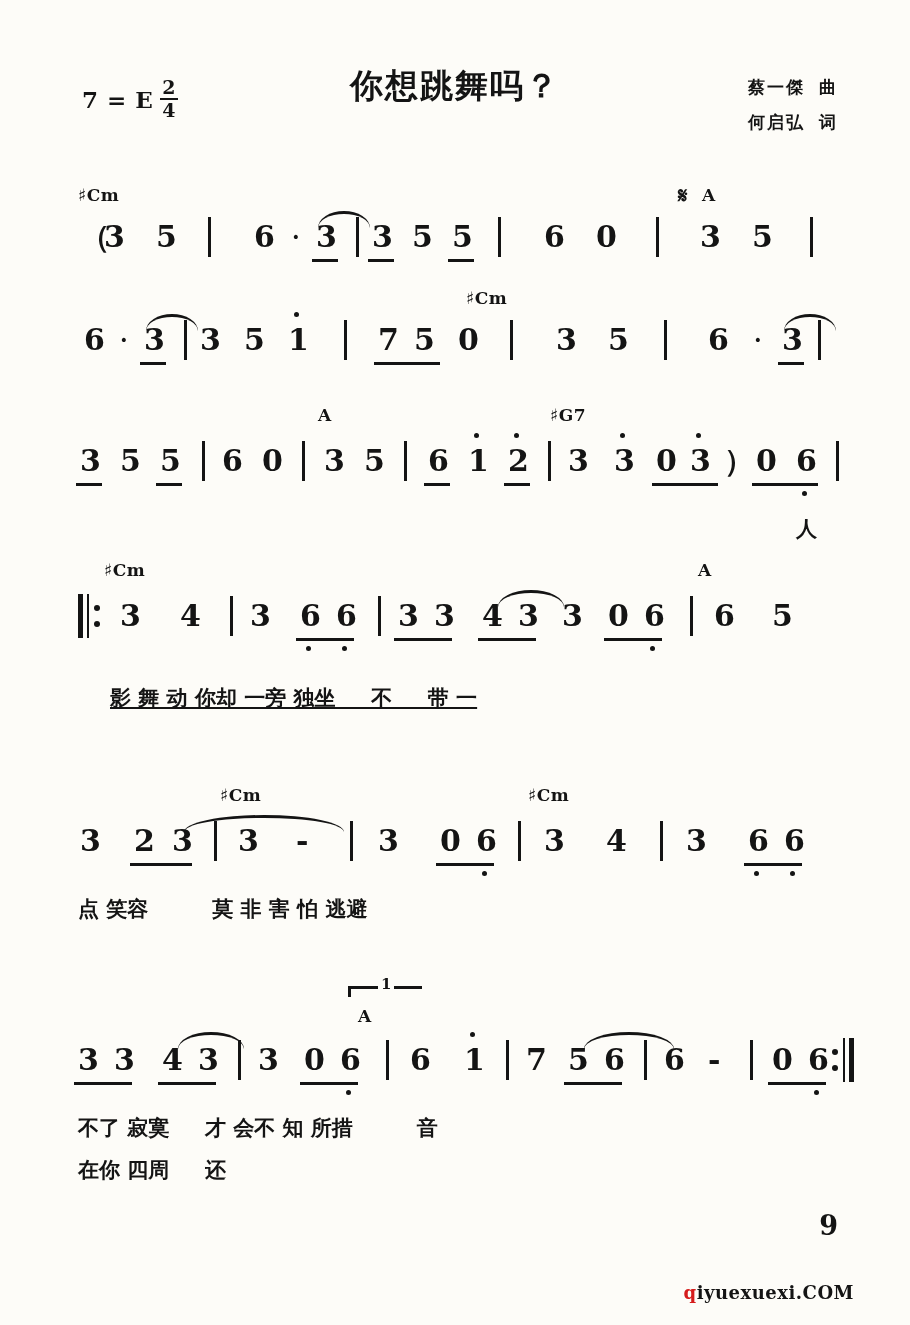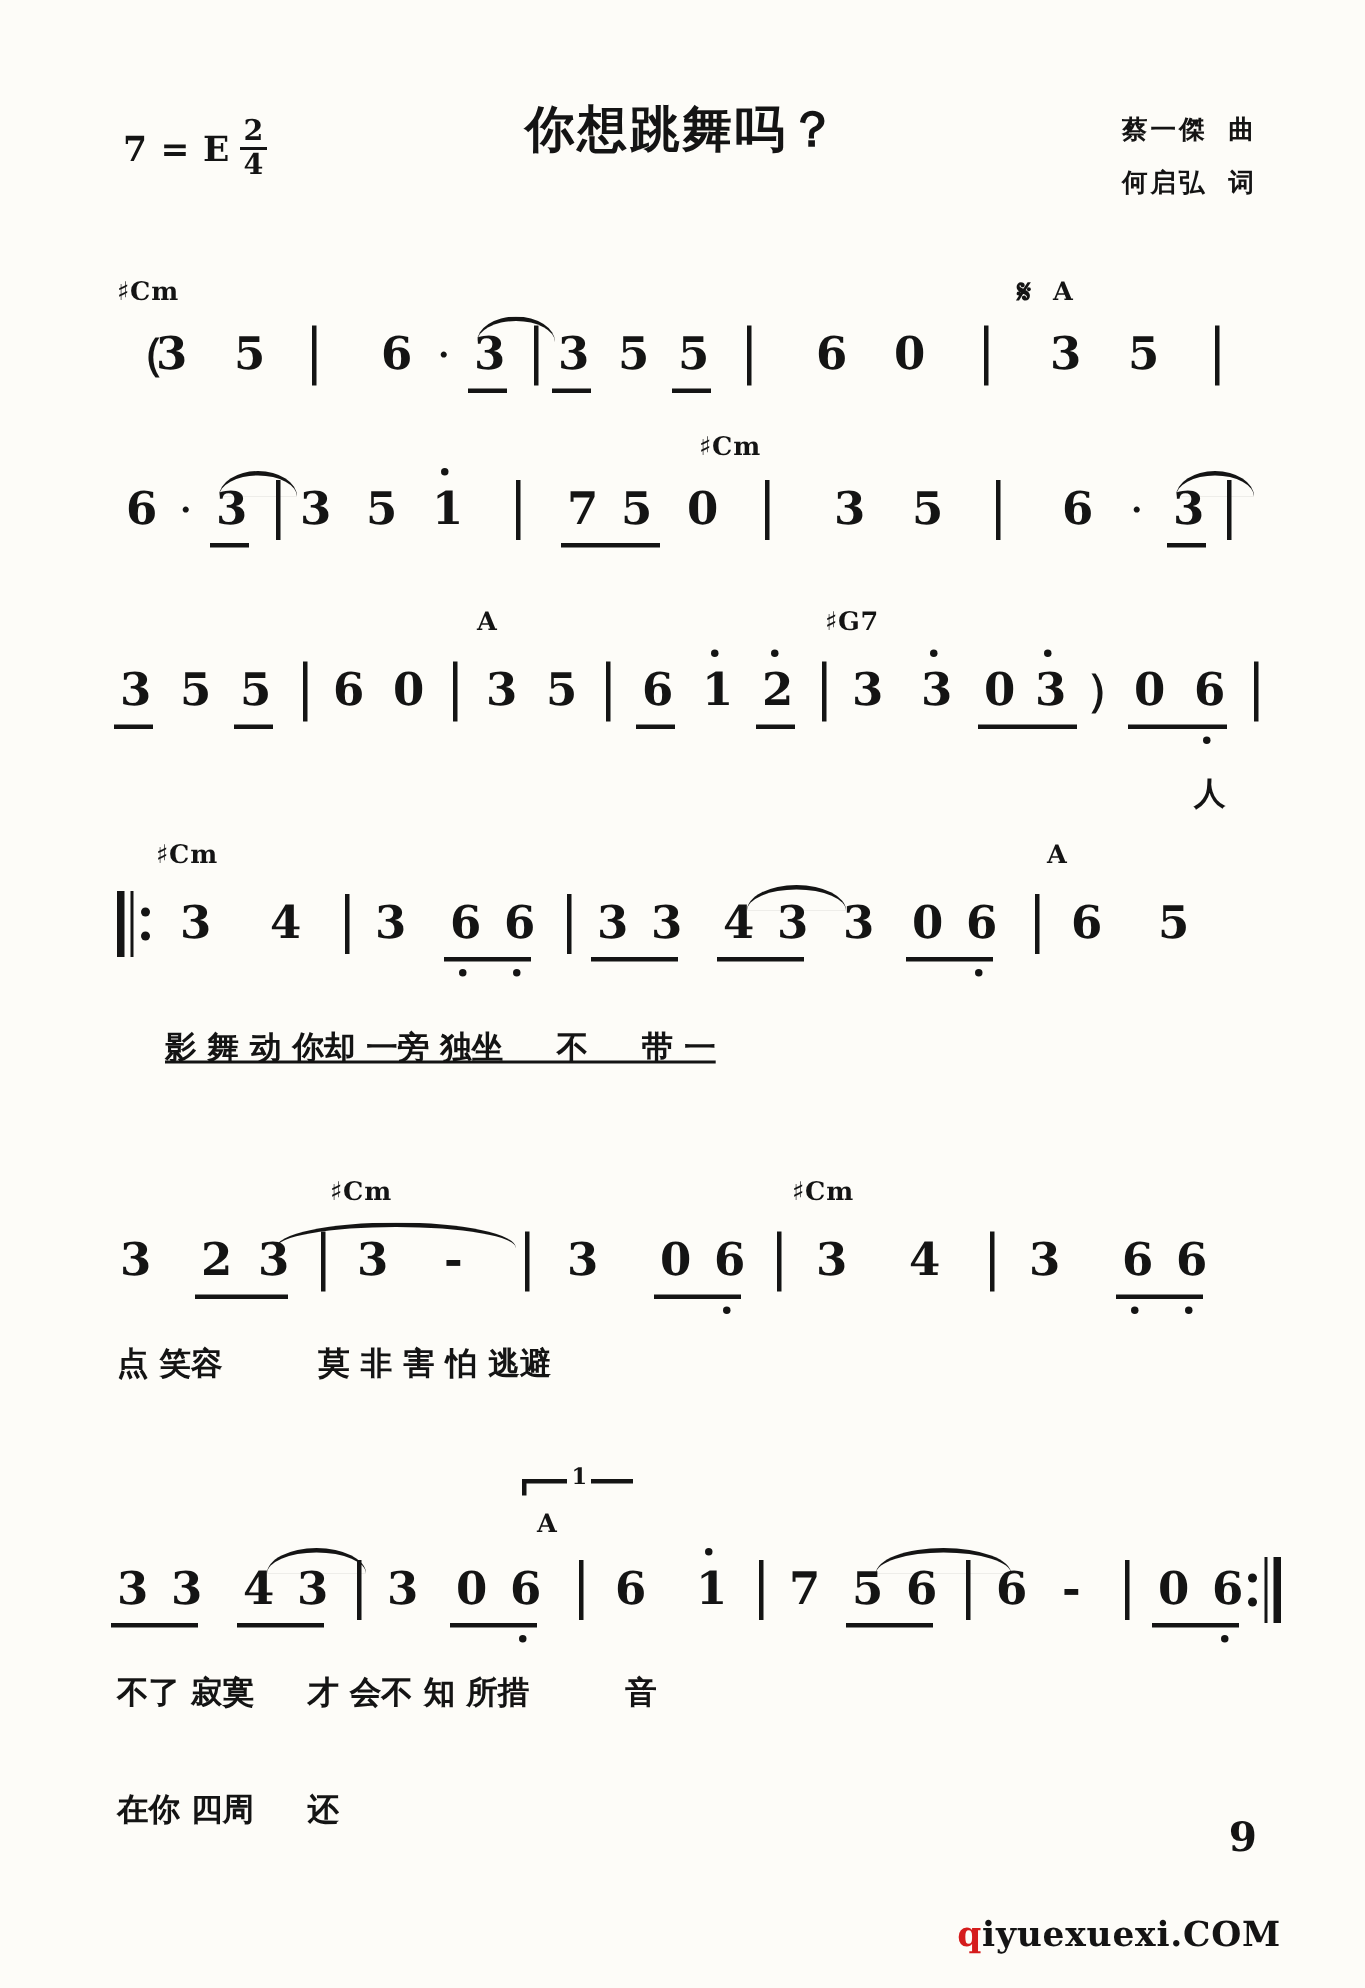--- a/index.html
+++ b/index.html
@@ -73,21 +73,21 @@
   .segno{position:absolute;font-size:22px;font-weight:700;font-family:"DejaVu Serif","Liberation Serif",serif;}
 
   .pagenum{
     position:absolute;right:72px;top:1210px;
     font-family:"DejaVu Serif","Liberation Serif",serif;
     font-size:27px;font-weight:700;
   }
   .watermark{
     position:absolute;right:56px;bottom:22px;
     font-family:"DejaVu Serif","Liberation Serif",serif;
-    font-size:23px;font-weight:700;letter-spacing:.5px;
+    font-size:18px;font-weight:700;letter-spacing:.5px;
     color:#d51c1c;
   }
   .watermark .blk{color:#141414;}
 </style>
 </head>
 <body>
 
 <div class="sheet">
 
   <div class="keysig">
@@ -334,21 +334,21 @@
     </div>
 
     <div class="repeat-end" style="left:826px;top:48px;height:44px;width:28px;">
       <div class="d1" style="top:11px;"></div>
         <div class="d2" style="top:27px;"></div>
       <div class="thin"></div>
         <div class="thick"></div>
     </div>
 
     <div class="lyr" style="left:78px;top:124px;letter-spacing:0;">不了 寂寞 　 才 会不 知 所措 　 　 音</div>
-    <div class="lyr" style="left:78px;top:166px;letter-spacing:0;margin-top:36px;">在你 四周 　 还</div>
+    <div class="lyr" style="left:78px;top:166px;letter-spacing:0;">在你 四周 　 还</div>
   </div>
 
   <div class="pagenum">9</div>
   <div class="watermark">
     <span>q</span><span class="blk">iyuexuexi.COM</span>
   </div>
 
 </div>
 
 </body></html>

